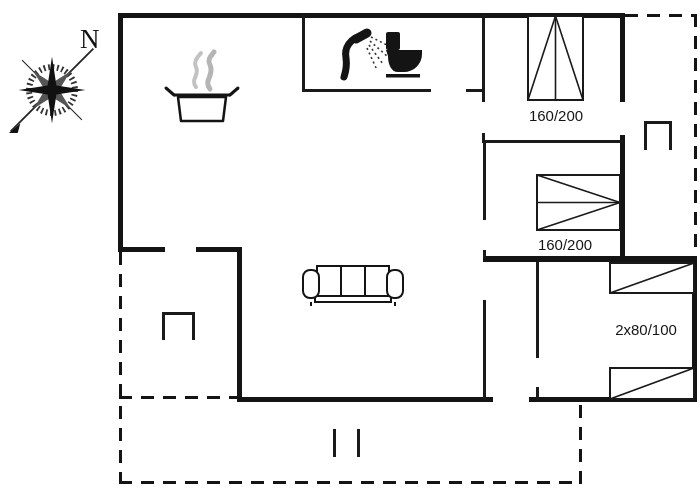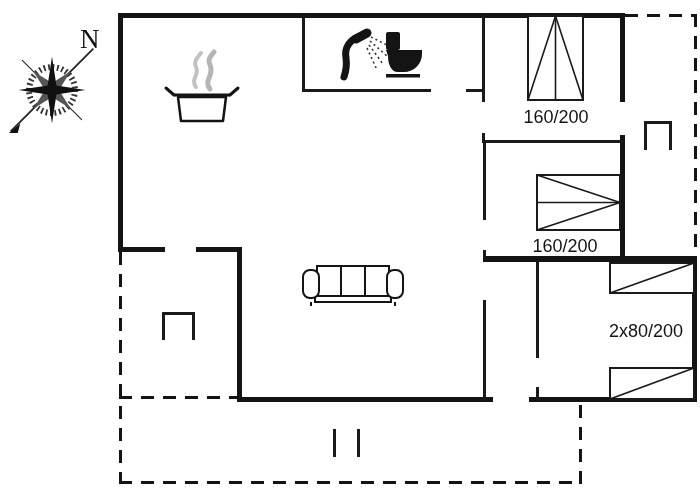--- a/index.html
+++ b/index.html
@@ -2,21 +2,21 @@
 <html><head>
 <meta charset="utf-8">
 <style>
   html,body{margin:0;padding:0;background:#fff;}
   #canvas{position:relative;width:700px;height:500px;background:#ffffff;overflow:hidden;
           font-family:"Liberation Sans",sans-serif;}
   .wall{position:absolute;background:#141414;}
   .iwall{position:absolute;background:#1a1a1a;}
   .dash-h{position:absolute;height:3px;background:repeating-linear-gradient(90deg,#141414 0 13px,transparent 13px 22px);}
   .dash-v{position:absolute;width:3px;background:repeating-linear-gradient(180deg,#141414 0 13px,transparent 13px 22px);}
-  .lbl{position:absolute;font-size:18px;color:#141414;transform:translateX(-50%);white-space:nowrap;
+  .lbl{position:absolute;font-size:15px;color:#141414;transform:translateX(-50%);white-space:nowrap;
        font-family:"Liberation Sans",sans-serif;text-align:right;}
   .north{position:absolute;left:80px;top:24px;font-family:"Liberation Serif",serif;font-size:27px;color:#111;}
   .steps{position:absolute;border-top:3px solid #1a1a1a;border-left:3px solid #1a1a1a;border-right:3px solid #1a1a1a;}
   .post{position:absolute;width:3px;height:28px;background:#1a1a1a;}
   svg{position:absolute;overflow:visible;}
 </style>
 </head>
 <body>
 
 <div id="canvas">
@@ -121,19 +121,19 @@
     <line x1="1" y1="28.5" x2="84" y2="28.5" stroke="#1a1a1a" stroke-width="1.6"></line>
     <line x1="1" y1="1" x2="84" y2="28.5" stroke="#1a1a1a" stroke-width="1.6"></line>
     <line x1="1" y1="56" x2="84" y2="28.5" stroke="#1a1a1a" stroke-width="1.6"></line>
   </svg>
   <div class="lbl" style="left:565px;top:236px;">160/200</div>
 
   <svg style="left:609px;top:262px;width:86px;height:32px;" viewBox="0 0 86 32">
     <rect x="1" y="1" width="84" height="30" fill="#fff" stroke="#1a1a1a" stroke-width="2"></rect>
     <line x1="1" y1="31" x2="85" y2="1" stroke="#1a1a1a" stroke-width="1.8"></line>
   </svg>
-  <div class="lbl" style="left:646px;top:321px;">2x80/200</div>
+  <div class="lbl" style="left:646px;top:321px;">2x80/100</div>
   <svg style="left:609px;top:367px;width:86px;height:33px;" viewBox="0 0 86 33">
     <rect x="1" y="1" width="84" height="31" fill="#fff" stroke="#1a1a1a" stroke-width="2"></rect>
     <line x1="1" y1="32" x2="85" y2="1" stroke="#1a1a1a" stroke-width="1.8"></line>
   </svg>
 
 </div>
 
 </body></html>

